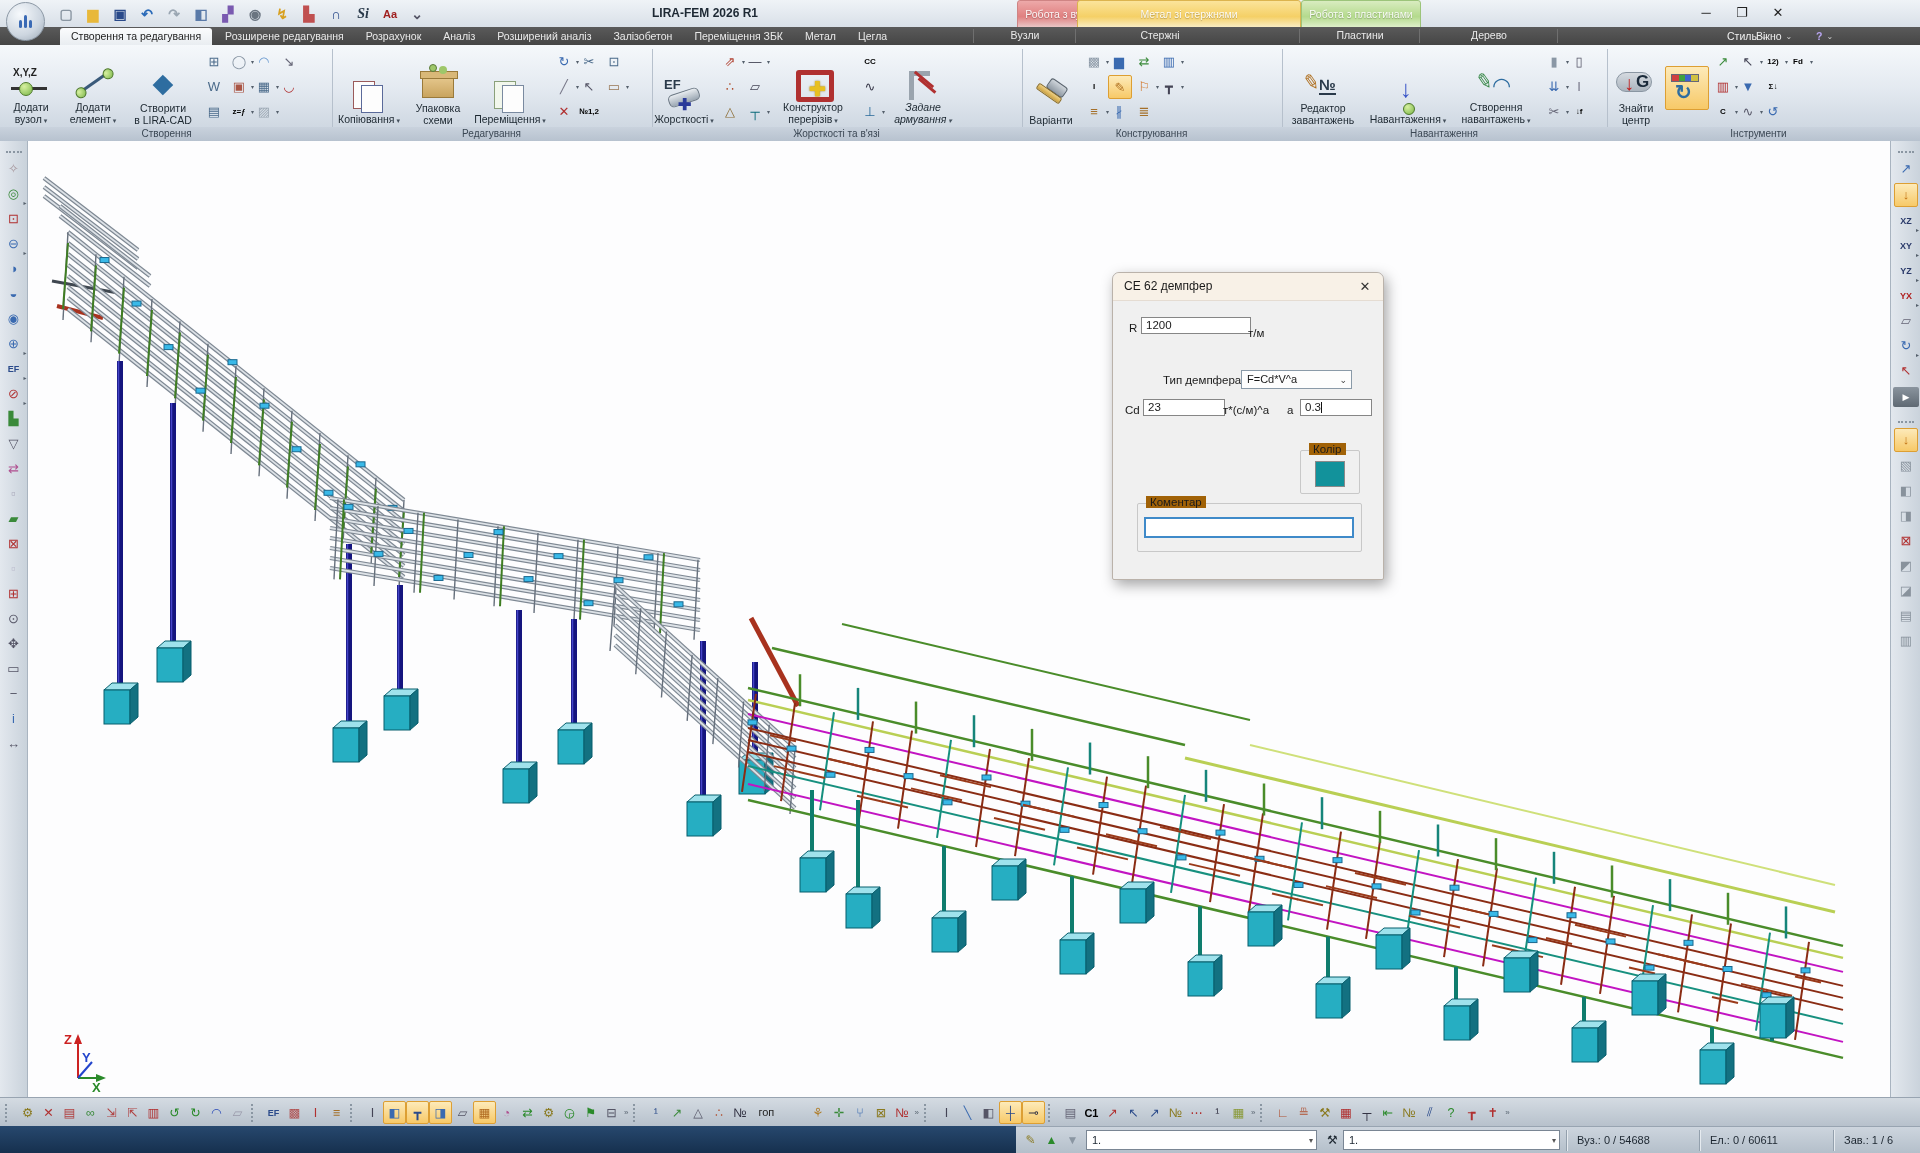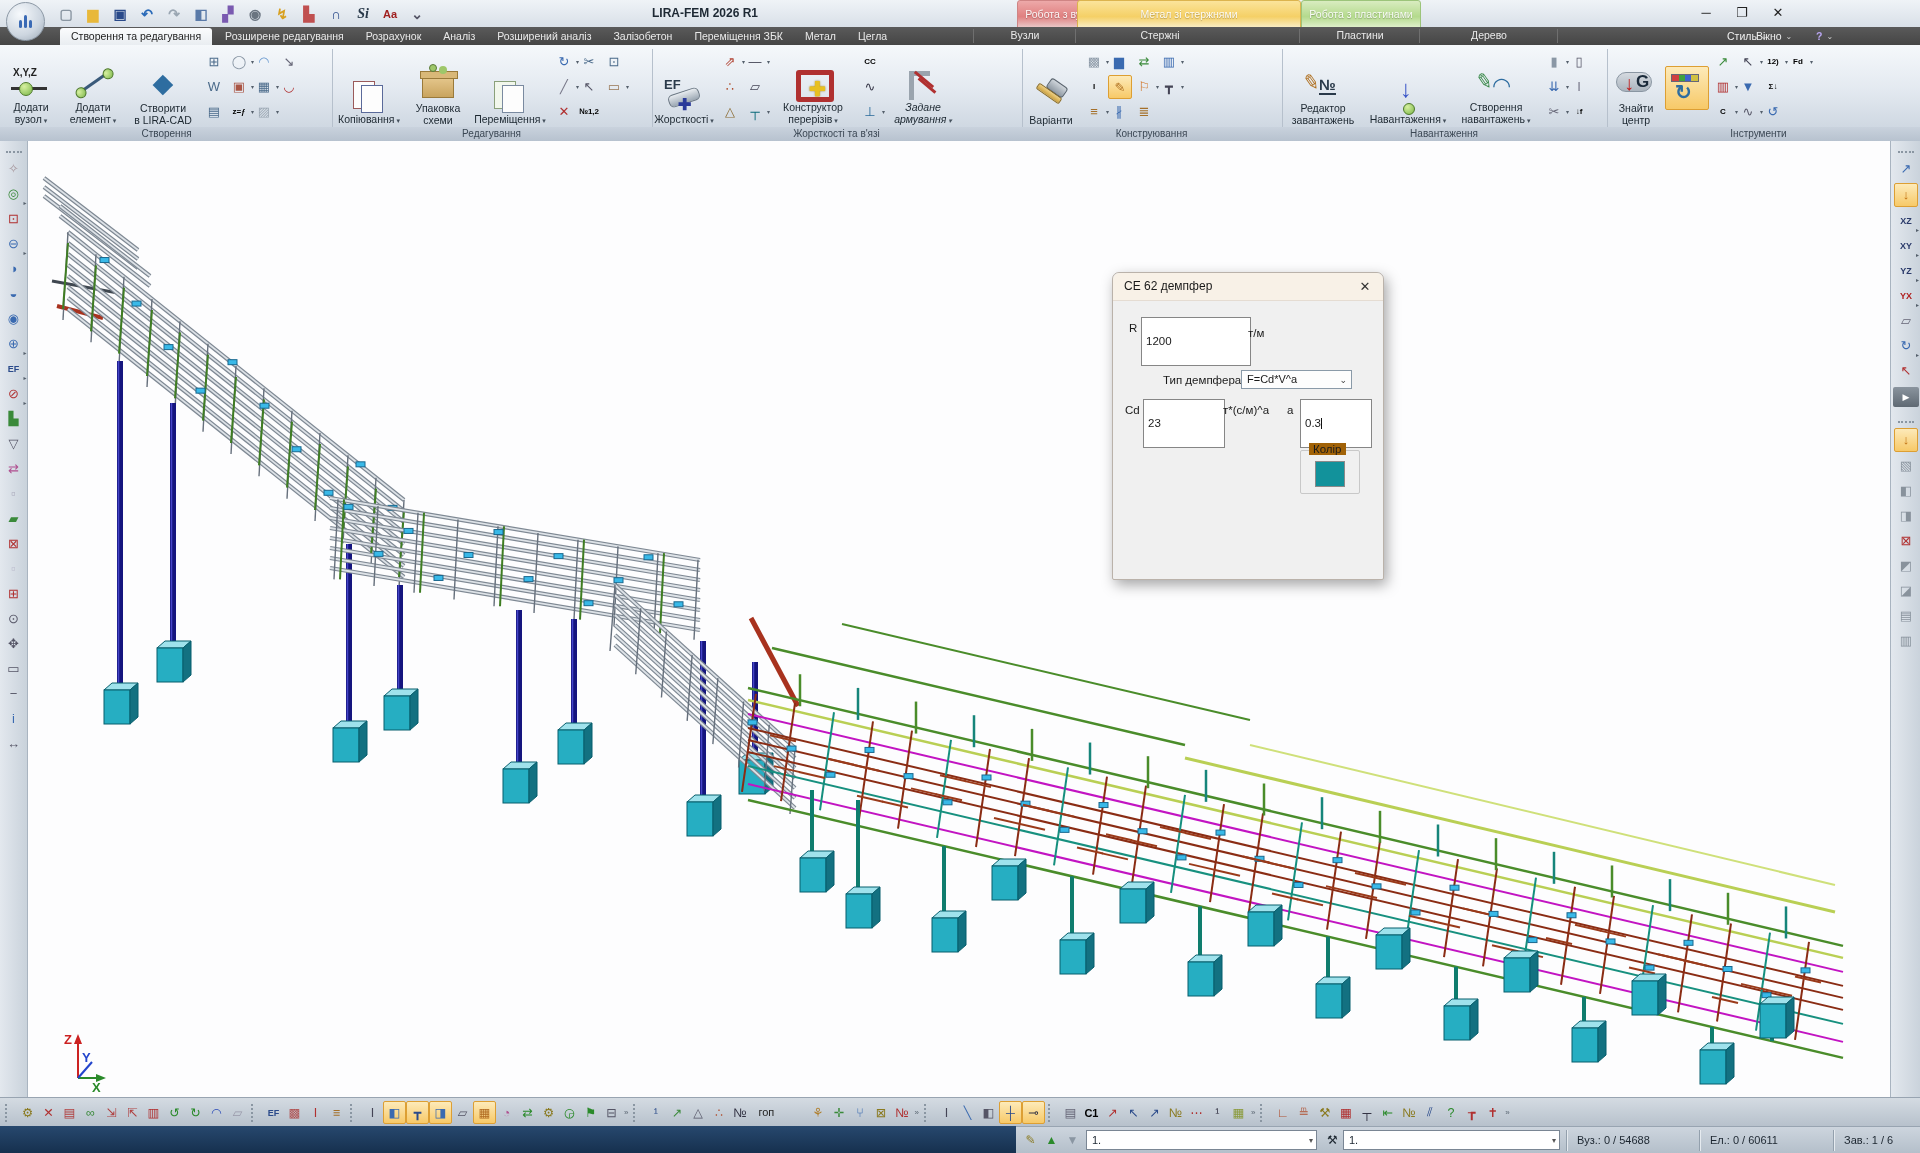--- a/index.html
+++ b/index.html
@@ -136,21 +136,21 @@
   #scene{position:absolute;left:27px;top:0;width:1863px;height:956px;}
 
   
   .dialog{position:absolute;left:1112px;top:272px;width:270px;height:306px;background:#f0f0f0;
     border:1px solid #bab2aa;border-radius:7px 7px 2px 2px;
     box-shadow:3px 5px 14px rgba(0,0,0,.35);z-index:50;font-size:12px;color:#1a1a1a;}
   .dlg-title{height:27px;background:#f8f1e7;border-bottom:1px solid #e5dcd2;border-radius:7px 7px 0 0;
     line-height:27px;padding-left:11px;font-size:12px;}
   .dlg-close{position:absolute;right:8px;top:4px;width:20px;height:20px;text-align:center;
     line-height:20px;font-size:13px;color:#333;}
-  .fld{position:absolute;background:#fff;border:1px solid #868686;padding:16px 4px;height:15px;
+  .fld{position:absolute;background:#fff;border:1px solid #868686;padding:0 4px;height:15px;
     font-size:11.5px;line-height:15px;}
   .lbl{position:absolute;font-size:11.5px;}
   .caret{display:inline-block;width:1px;height:11px;background:#111;vertical-align:-2px;}
   .dsel{position:absolute;background:#fdfdfd;border:1px solid #8a9aa8;height:17px;
     font-size:11px;line-height:17px;padding:0 16px 0 5px;}
   .dsel .dch{position:absolute;right:4px;top:1px;font-size:9px;color:#444;}
   .fset{position:absolute;border:1px solid #c8c8c8;border-radius:2px;}
   .fset .leg{position:absolute;top:-8px;left:8px;background:#a16207;padding:0 4px;font-size:11.5px;}
   .swatch{position:absolute;border:1px solid #8a8a8a;}
   .comment-input{position:absolute;background:#fff;border:2px solid #3f8ac9;height:17px;}
@@ -984,20 +984,26 @@
     </div>
     <span class="lbl" style="left:110px;top:131px">т*(с/м)^a</span>
     <span class="lbl" style="left:174px;top:131px">a</span>
     <div class="fld" style="left:187px;top:126px;width:62px">
       <span>0.3</span><span class="caret"></span>
     </div>
     <div class="fset" style="left:187px;top:177px;width:58px;height:42px">
       <span class="leg">Колір</span>
       <div class="swatch" id="color-swatch" style="left: 14px; top: 10px; width: 28px; height: 24px; position: absolute; background: rgb(18, 146, 155);"></div>
     </div>
+    <div class="fset" style="left:24px;top:230px;width:223px;height:47px">
+      <span class="leg">Коментар</span>
+      <div class="comment-input" style="left:6px;top:13px;width:206px;position:absolute">
+        <span></span>
+      </div>
+    </div>
   </div>
 
   <div class="bottombar">
       <div class="hgrip"></div>
       <div class="bti" style="color: rgb(138, 122, 32);">⚙</div>
       <div class="bti" style="color: rgb(176, 48, 48);">✕</div>
       <div class="bti" style="color: rgb(176, 64, 64);">▤</div>
       <div class="bti" style="color: rgb(58, 138, 58);">∞</div>
       <div class="bti" style="color: rgb(176, 64, 64);">⇲</div>
       <div class="bti" style="color: rgb(176, 64, 64);">⇱</div>

